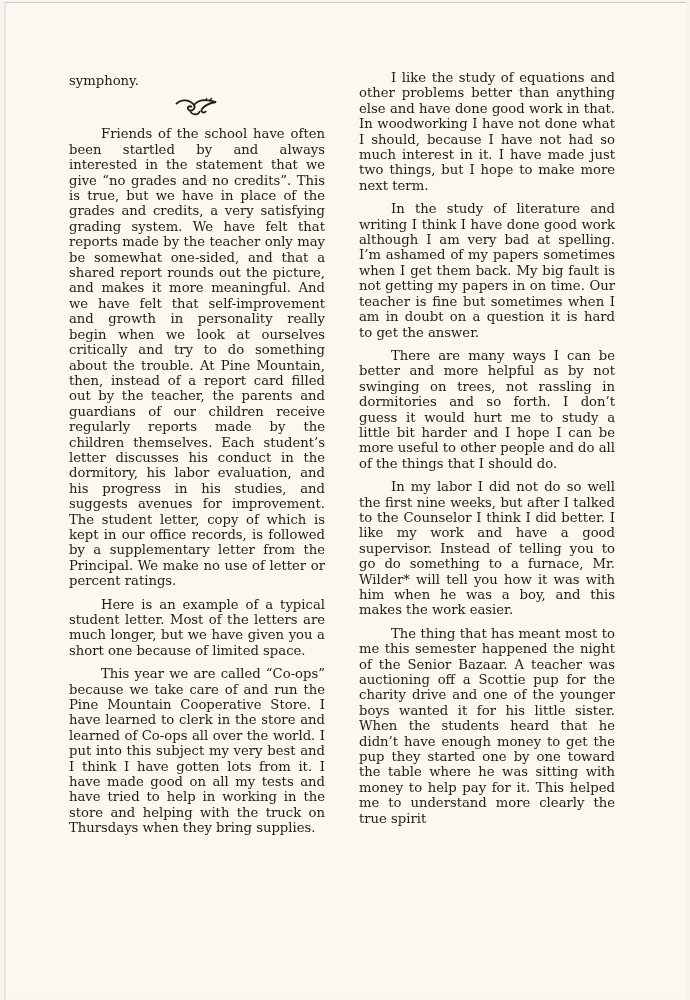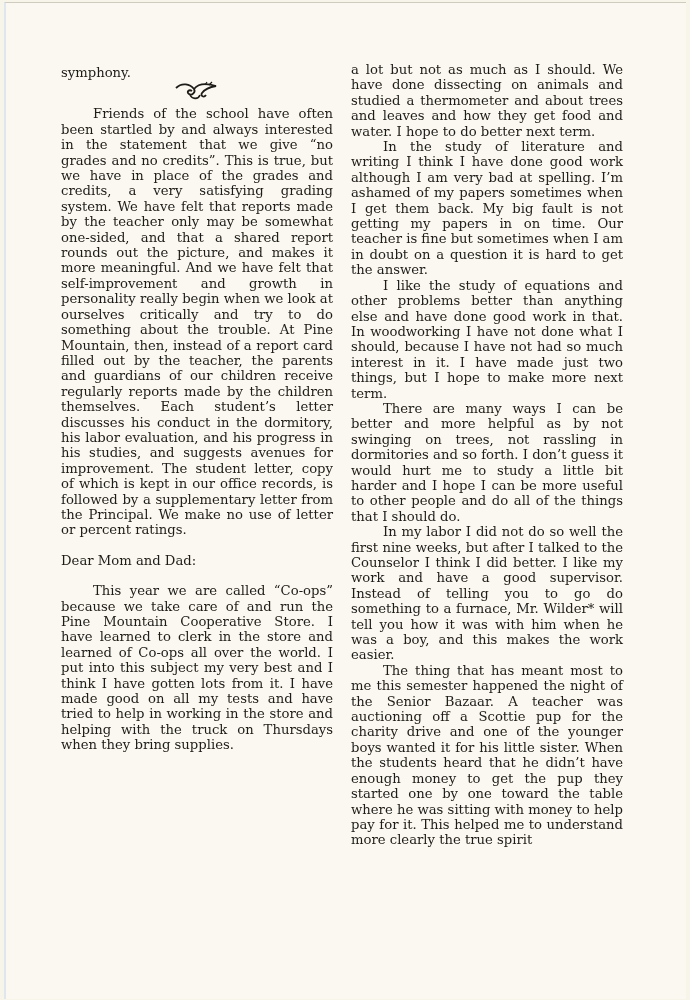--- a/index.html
+++ b/index.html
@@ -19,21 +19,21 @@
   .col {
     position: absolute;
     width: 272px;
     font-size: 13.2px;
     line-height: 15.4px;
     text-align: justify;
     hyphens: none;
   }
   .col-left { left: 55px; top: 62px; }
   .col-right { left: 345px; top: 59px; }
-  .col p { margin: 0; }
+  .col p { margin: 8px; }
   .indent { text-indent: 32px; }
   .ornament {
     display: block; text-align: center; height: 22px; margin: 0 0 4px 0;
   }
   .ornament svg { display: inline-block; }
   .salutation { margin-top: 15px !important; margin-bottom: 15px !important; }
   .footnote {
     margin-top: 16px !important;
     font-style: italic;
     text-align: justify;
@@ -48,26 +48,25 @@
     <p>symphony.</p>
     <div class="ornament">
       <svg width="50" height="22" viewBox="0 0 50 22">
         <path d="M4 8 C10 2, 18 4, 22 9 C24 12, 20 16, 17 14 C14 12, 17 9, 20 11" fill="none" stroke="#1e1c18" stroke-width="1.8"></path>
         <path d="M22 9 C26 4, 34 3, 44 6 C38 7, 33 9, 30 13 C28 16, 32 18, 34 15" fill="none" stroke="#1e1c18" stroke-width="1.8"></path>
         <path d="M18 15 C20 19, 26 20, 28 15" fill="none" stroke="#1e1c18" stroke-width="1.6"></path>
         <path d="M33 5 L35 2 M37 5 L40 2" stroke="#1e1c18" stroke-width="1.2"></path>
       </svg>
     </div>
     <p class="indent">Friends of the school have often been startled by and always interested in the statement that we give “no grades and no credits”. This is true, but we have in place of the grades and credits, a very satisfying grading system. We have felt that reports made by the teacher only may be somewhat one-sided, and that a shared report rounds out the picture, and makes it more meaningful. And we have felt that self-improvement and growth in personality really begin when we look at ourselves critically and try to do something about the trouble. At Pine Mountain, then, instead of a report card filled out by the teacher, the parents and guardians of our children receive regularly reports made by the children themselves. Each student’s letter discusses his conduct in the dormitory, his labor evaluation, and his progress in his studies, and suggests avenues for improvement. The student letter, copy of which is kept in our office records, is followed by a supplementary letter from the Principal. We make no use of letter or percent ratings.</p>
-    <p class="salutation">Dear Mom and Dad:</p>
+    <p class="indent">Here is an example of a typical student letter. Most of the letters are much longer, but we have given you a short one because of limited space.</p>
     <p class="indent">This year we are called “Co-ops” because we take care of and run the Pine Mountain Cooperative Store. I have learned to clerk in the store and learned of Co-ops all over the world. I put into this subject my very best and I think I have gotten lots from it. I have made good on all my tests and have tried to help in working in the store and helping with the truck on Thursdays when they bring supplies.</p>
   </div>
 
   <div class="col col-right">
-    <p>a lot but not as much as I should. We have done dissecting on animals and studied a thermometer and about trees and leaves and how they get food and water. I hope to do better next term.</p>
+    <p class="indent">I like the study of equations and other problems better than anything else and have done good work in that. In woodworking I have not done what I should, because I have not had so much interest in it. I have made just two things, but I hope to make more next term.</p>
     <p class="indent">In the study of literature and writing I think I have done good work although I am very bad at spelling. I’m ashamed of my papers sometimes when I get them back. My big fault is not getting my papers in on time. Our teacher is fine but sometimes when I am in doubt on a question it is hard to get the answer.</p>
-    <p class="indent">I like the study of equations and other problems better than anything else and have done good work in that. In woodworking I have not done what I should, because I have not had so much interest in it. I have made just two things, but I hope to make more next term.</p>
     <p class="indent">There are many ways I can be better and more helpful as by not swinging on trees, not rassling in dormitories and so forth. I don’t guess it would hurt me to study a little bit harder and I hope I can be more useful to other people and do all of the things that I should do.</p>
     <p class="indent">In my labor I did not do so well the first nine weeks, but after I talked to the Counselor I think I did better. I like my work and have a good supervisor. Instead of telling you to go do something to a furnace, Mr. Wilder* will tell you how it was with him when he was a boy, and this makes the work easier.</p>
     <p class="indent">The thing that has meant most to me this semester happened the night of the Senior Bazaar. A teacher was auctioning off a Scottie pup for the charity drive and one of the younger boys wanted it for his little sister. When the students heard that he didn’t have enough money to get the pup they started one by one toward the table where he was sitting with money to help pay for it. This helped me to understand more clearly the true spirit</p>
   </div>
 
 </div>
 
 </body></html>

